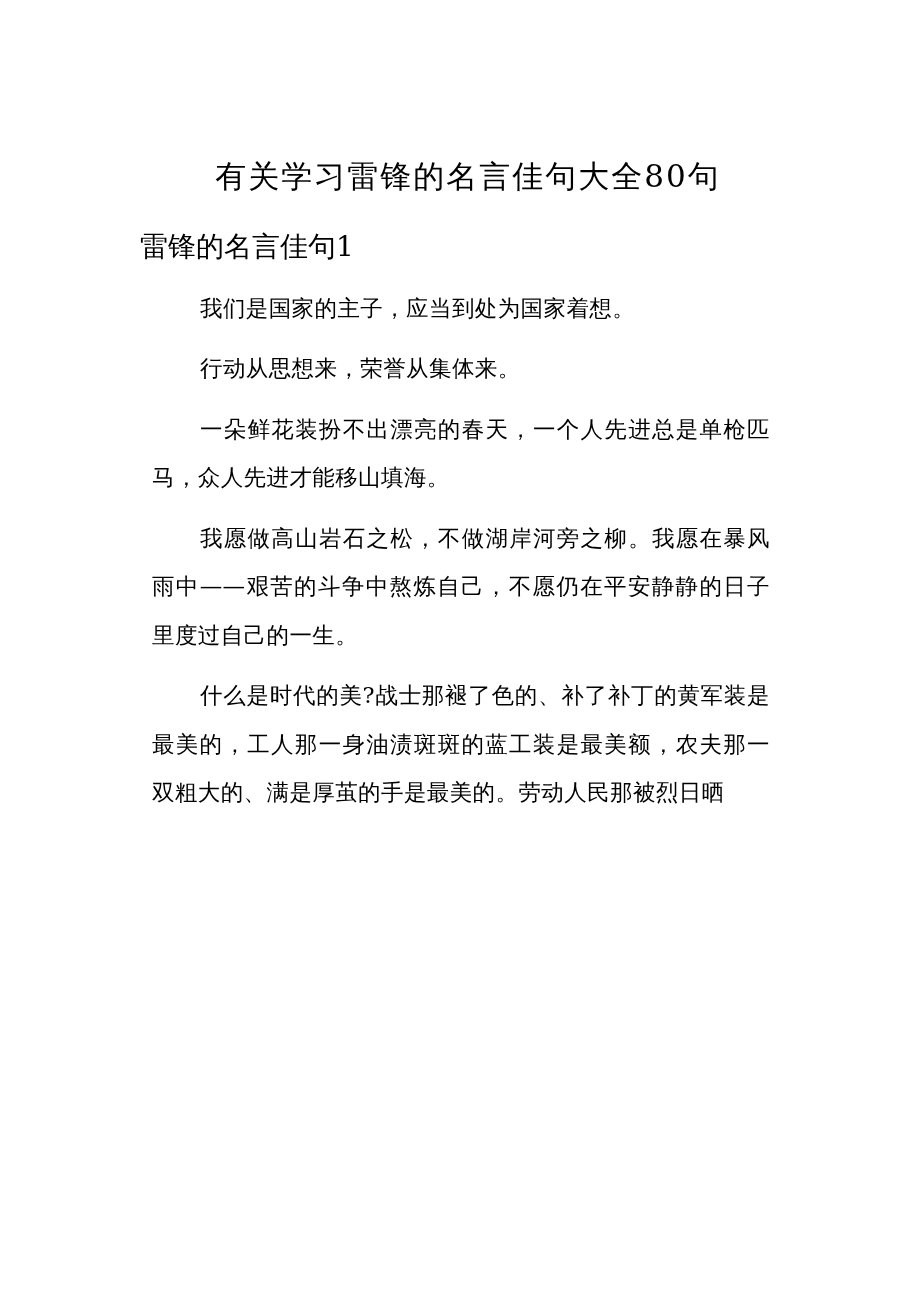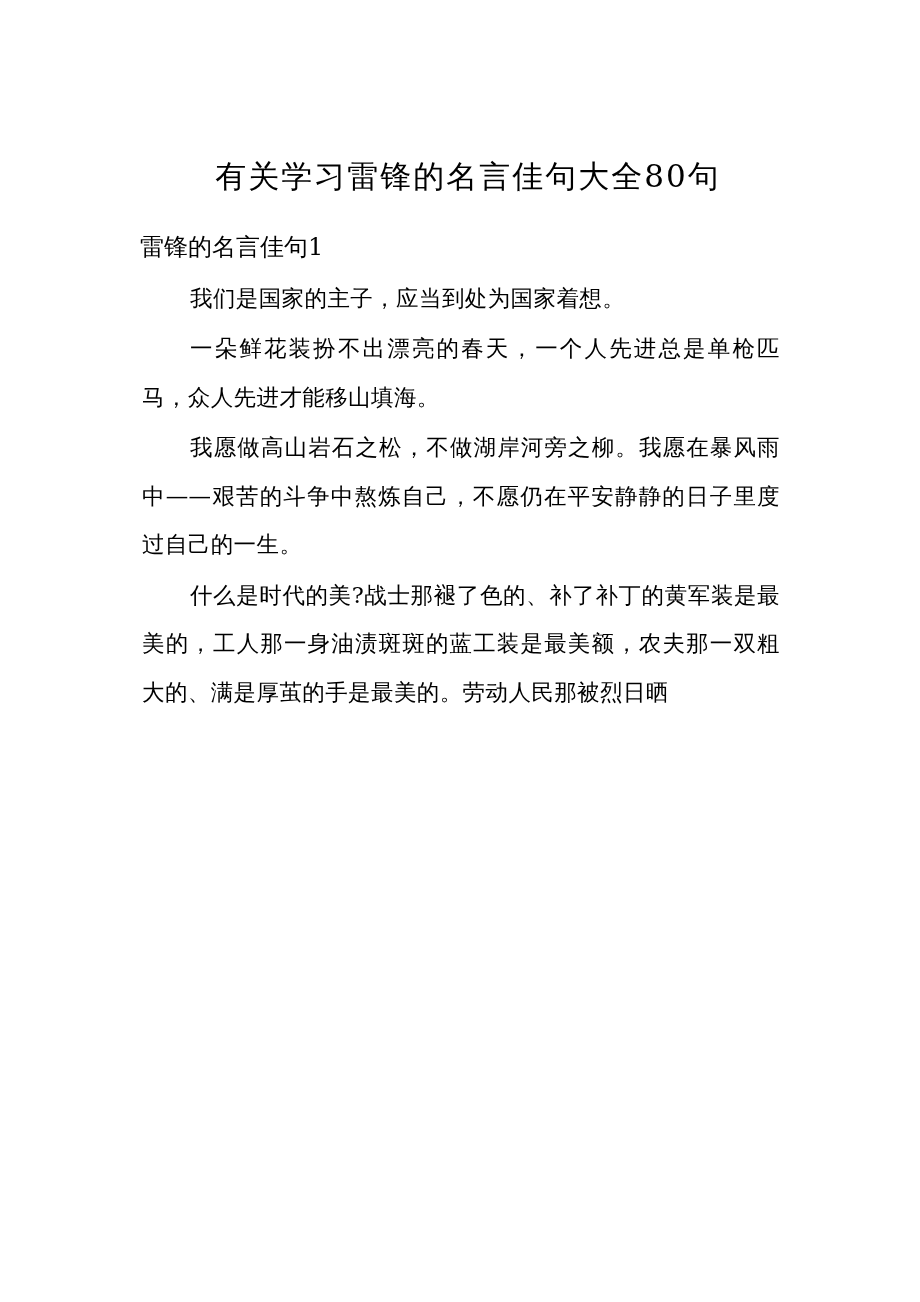--- a/index.html
+++ b/index.html
@@ -41,35 +41,36 @@
       top: 223px;
       width: 642px;
       font-size: 22.5px;
       line-height: 48.5px;
       text-align: justify;
       text-justify: inter-character;
     }
     .section-heading {
       margin: 0;
       font-weight: normal;
-      font-size: 24px;
+      font-size: 28px;
       line-height: 48.5px;
     }
     .para {
-      margin: 2px;
+      margin: 12px;
       text-indent: 48px;
       letter-spacing: 0.4px;
     }
   </style>
 </head>
 <body>
 
 <div class="page">
   <h1 class="doc-title">有关学习雷锋的名言佳句大全80句</h1>
 
   <div class="content">
     <h2 class="section-heading">雷锋的名言佳句1</h2>
     <p class="para">我们是国家的主子，应当到处为国家着想。</p>
+    <p class="para">行动从思想来，荣誉从集体来。</p>
     <p class="para">一朵鲜花装扮不出漂亮的春天，一个人先进总是单枪匹马，众人先进才能移山填海。</p>
     <p class="para">我愿做高山岩石之松，不做湖岸河旁之柳。我愿在暴风雨中——艰苦的斗争中熬炼自己，不愿仍在平安静静的日子里度过自己的一生。</p>
     <p class="para">什么是时代的美?战士那褪了色的、补了补丁的黄军装是最美的，工人那一身油渍斑斑的蓝工装是最美额，农夫那一双粗大的、满是厚茧的手是最美的。劳动人民那被烈日晒</p>
   </div>
 </div>
 
 </body></html>

